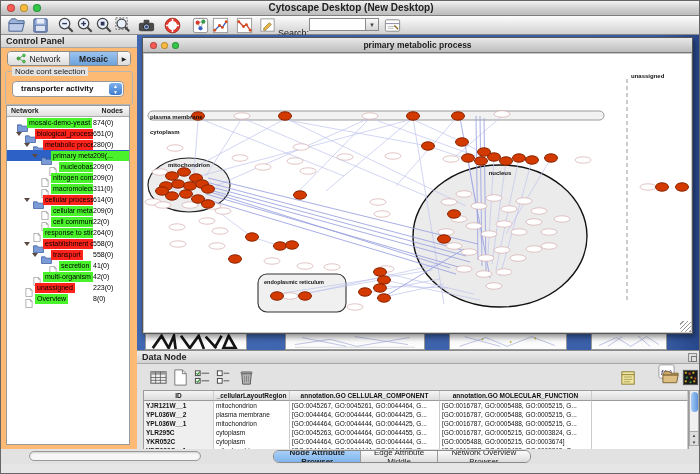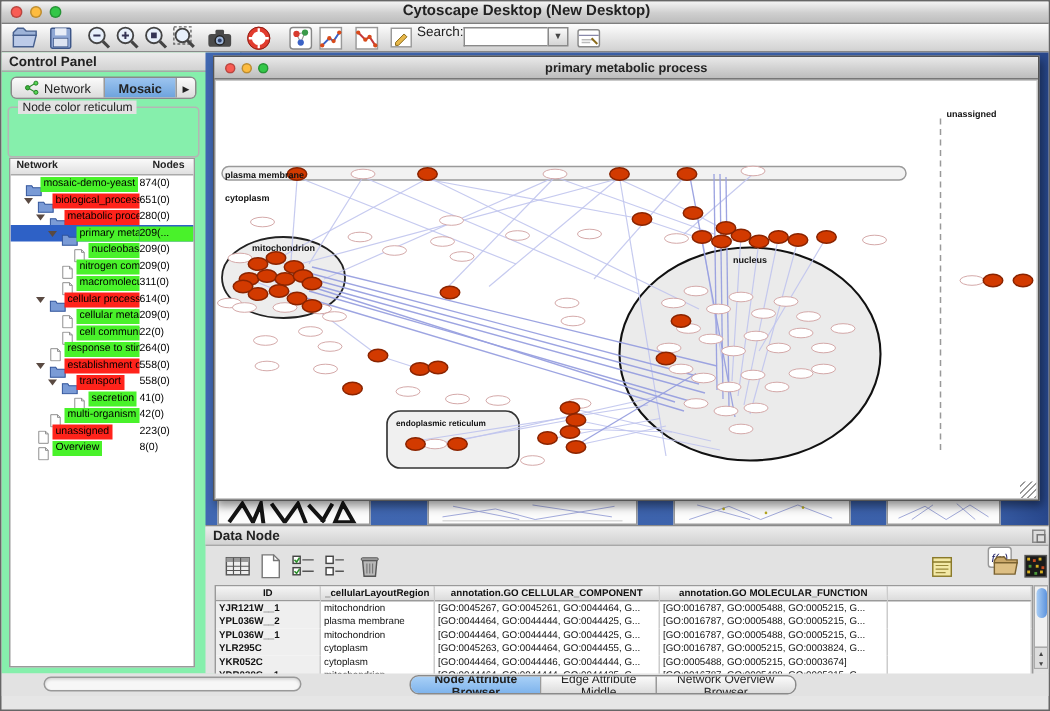--- a/index.html
+++ b/index.html
@@ -7,25 +7,25 @@
 .app{position:relative;width:700px;height:474px;background:#e6e6e6;overflow:hidden;border:1px solid #666}
 
 .titlebar{position:absolute;left:0;top:0;width:700px;height:15px;background:linear-gradient(#f4f4f4,#cfcfcf 55%,#bdbdbd);border-bottom:1px solid #7e7e7e}
 .tl{position:absolute;top:3px;width:8px;height:8px;border-radius:50%;border:1px solid rgba(0,0,0,.25)}
 .tl.r{left:6px;background:#f85c54}.tl.y{left:19px;background:#fdbc40}.tl.g{left:32px;background:#33c748}
 .wtitle{position:absolute;left:0;right:0;top:1px;text-align:center;font-size:10px;font-weight:bold;color:#222}
 
 .toolbar{position:absolute;left:0;top:15px;width:700px;height:19px;background:linear-gradient(#fdfdfd,#dedede 70%,#d2d2d2);border-bottom:1px solid #8a8a8a}
 .tbicon{position:absolute;top:0;width:19px;height:19px}
 .tbicon svg{width:100%;height:100%}
-.searchlbl{position:absolute;left:277px;top:0;font-size:9px;color:#222}
+.searchlbl{position:absolute;left:277px;top:12px;font-size:9px;color:#222}
 .searchbox{position:absolute;left:308px;top:2px;width:56px;height:13px;border:1px solid #8a8a8a;border-right:none;background:#fff;font-size:8px;font-family:"Liberation Sans",sans-serif;padding:0 2px}
 .searcharrow{position:absolute;left:364px;top:2px;width:14px;height:13px;background:linear-gradient(#fafafa,#d5d5d5);border:1px solid #8a8a8a;font-size:6px;line-height:12px;text-align:center;color:#444}
 
-.cpanel{position:absolute;left:0;top:34px;width:160px;height:414px;background:#86efac;border-right:1px solid #8a8a8a}
+.cpanel{position:absolute;left:0;top:34px;width:160px;height:414px;background:#fdba74;border-right:1px solid #8a8a8a}
 .phead{position:relative;height:13px;background:linear-gradient(#ececec,#d2d2d2);border-bottom:1px solid #a8a8a8;font-size:9px;font-weight:bold;color:#222;padding:1px 0 0 5px}
 .floatico{position:absolute;right:4px;top:2px;width:9px;height:9px;border:1px solid #8a8a8a;background:#ddd}
 .floatico:after{content:"";position:absolute;left:2px;top:2px;width:4px;height:4px;border:1px solid #777}
 .seg{position:absolute;display:flex;border:1px solid #8a8a8a;border-radius:4px;overflow:hidden;background:#e8e8e8}
 .segitem{height:100%;font-size:8.5px;text-align:center;border-right:1px solid #9a9a9a;background:linear-gradient(#fbfbfb,#dcdcdc);color:#222;display:flex;align-items:center;justify-content:center;gap:2px}
 .segitem:last-child{border-right:none}
 .segitem.on{background:linear-gradient(#9cc4ef,#6ea3dd);font-weight:bold}
 .cptabs{left:6px;top:16px;width:124px;height:15px}
 .fieldset{position:absolute;left:4px;top:36px;width:128px;height:34px;border:1px solid #b5b5b5;border-radius:3px}
 .fieldset .legend{position:absolute;left:6px;top:-5px;background:#e2e2e2;padding:0 3px;font-size:8px;color:#222}
@@ -189,21 +189,25 @@
               <path d="M6 8l5-3M6 10l5 3" stroke="#2a8f2a" stroke-width="1.2"></path>
             </svg></span>
         <span>Network</span>
       </div>
       <div class="segitem on" style="width:48px">
         <span>Mosaic</span>
       </div>
       <div class="segitem" style="width:12px;font-size:6px">▶</div>
     </div>
     <div class="fieldset">
-      <span class="legend">Node color reticulum</span>
+      <span class="legend">Node cont selection</span>
+      <div class="dropdown">
+        <span>transporter activity</span>
+        <span class="ddbtn">▲<br>▼</span>
+      </div>
     </div>
     <div class="checkrow">
       <span class="checkbox">✓</span>
       <span>Select nodes</span>
     </div>
     <div class="tree">
       <div class="thead">
         <span class="c1">Network</span>
         <span class="c2">Nodes</span>
       </div>

